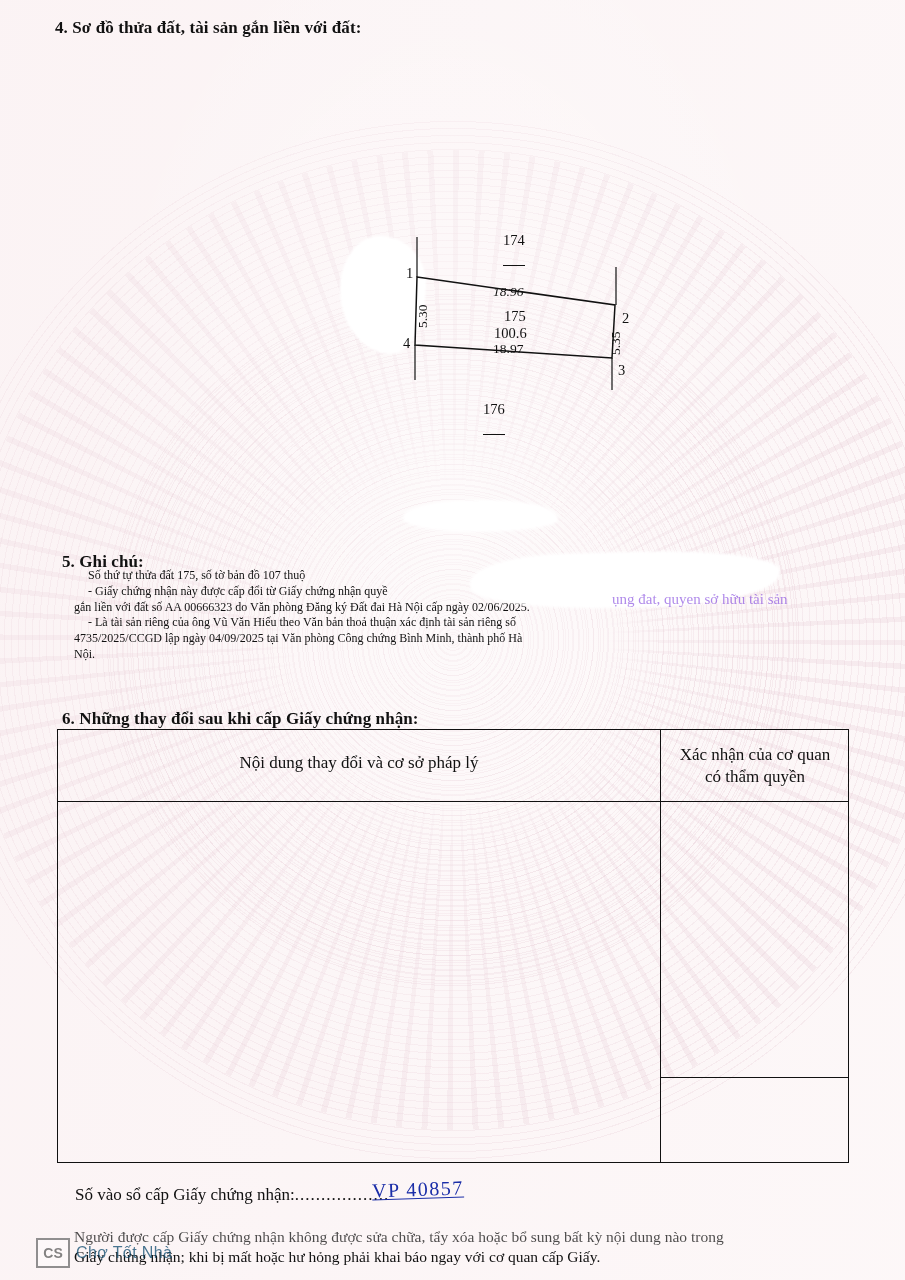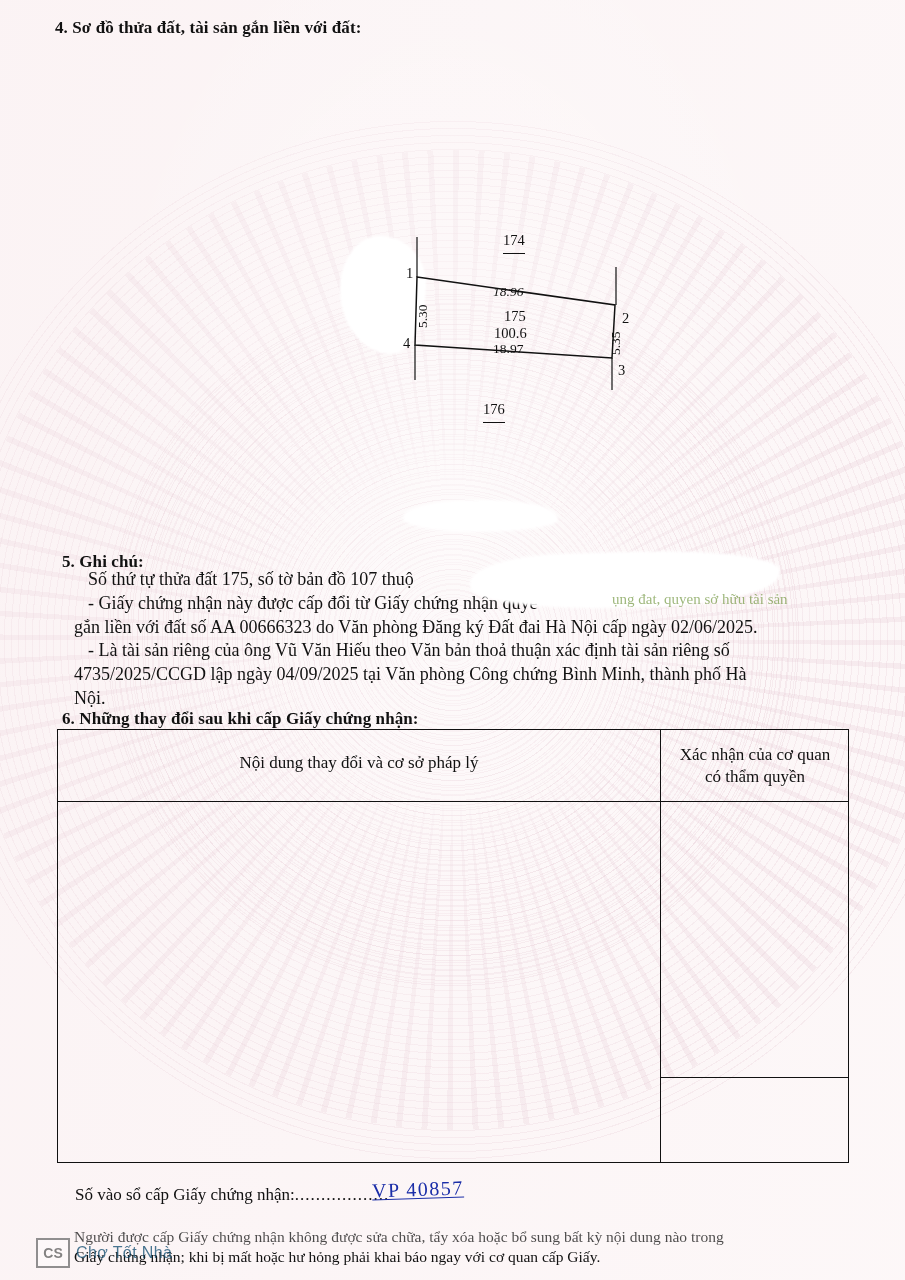--- a/index.html
+++ b/index.html
@@ -99,21 +99,21 @@
   }
   #sec4 { left: 55px; top: 18px; }
   #sec5 { left: 62px; top: 552px; }
   #sec6 { left: 62px; top: 709px; }
 
   .note-block {
     position: absolute;
     left: 74px;
     top: 568px;
     width: 800px;
-    font-size: 18px;
+    font-size: 12px;
     line-height: 1.32;
     font-family: "Liberation Serif", serif;
   }
   .note-line { white-space: normal; }
   .note-line.indent { text-indent: 14px; }
 
   
   .smudge {
     position: absolute;
     background: #ffffff;
@@ -140,21 +140,21 @@
     top: 552px;
     width: 310px;
     height: 56px;
     border-radius: 30% 45% 40% 50% / 48% 40% 55% 45%;
     filter: blur(1.2px);
     transform: rotate(-1.6deg);
   }
   .smudge-ghost {
     position: absolute;
     z-index: 4;
-    color: #4d7c0f;
+    color: #6d28d9;
     font-size: 15px;
     font-family: "Liberation Serif", serif;
     opacity: 0.55;
   }
   #ghost-1 { left: 612px; top: 591px; }
 
   
   .parcel {
     position: absolute;
     left: 390px;
@@ -171,21 +171,21 @@
     color: #111;
     white-space: nowrap;
   }
   .lbl.small { font-size: 13.5px; }
   .lbl.rot {
     transform: rotate(-90deg);
     transform-origin: 0 0;
   }
   .underline-lbl {
     border-bottom: 1.3px solid #111;
-    padding-bottom: 4px;
+    padding-bottom: 16px;
   }
 
   
   .chg-table {
     position: absolute;
     left: 57px;
     top: 729px;
     width: 792px;
     height: 434px;
     border: 1.4px solid #111;

